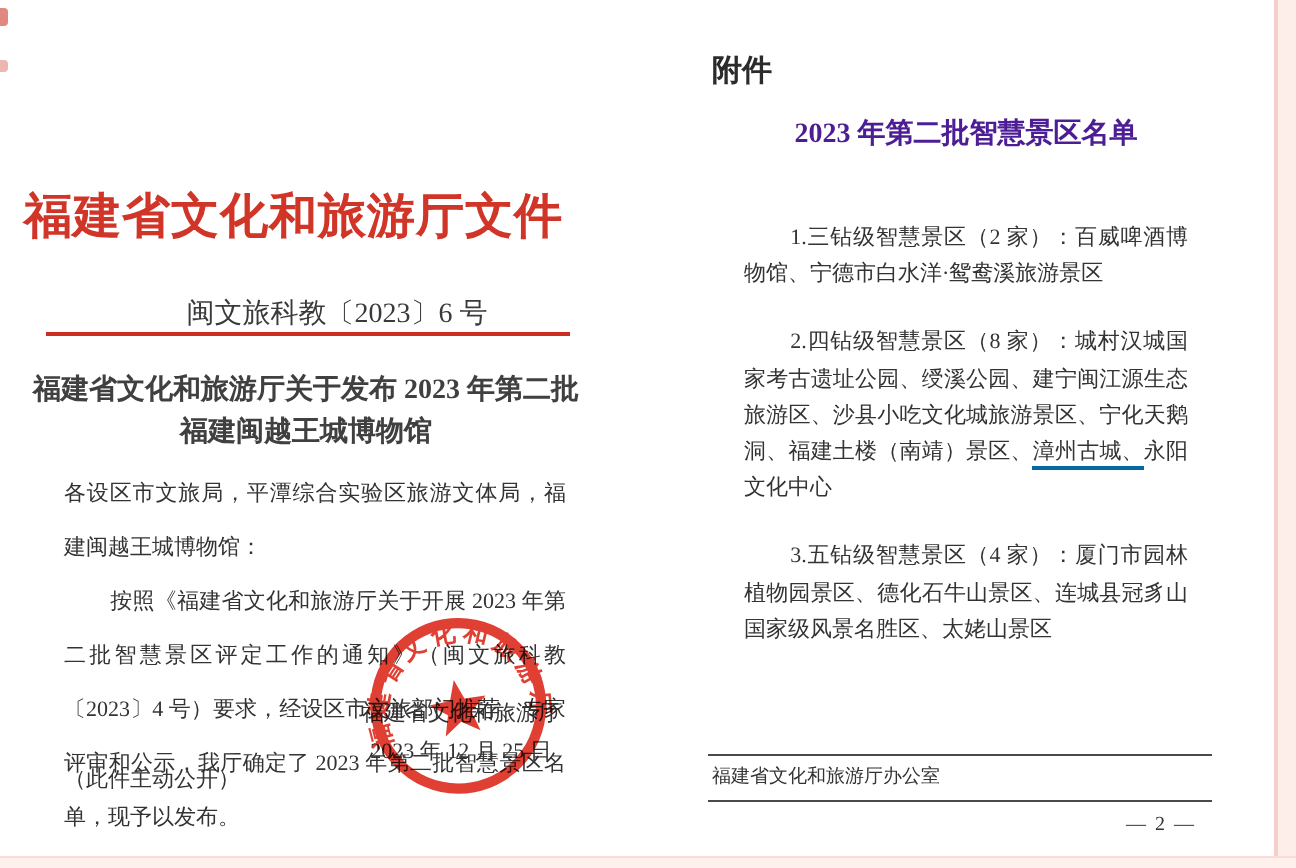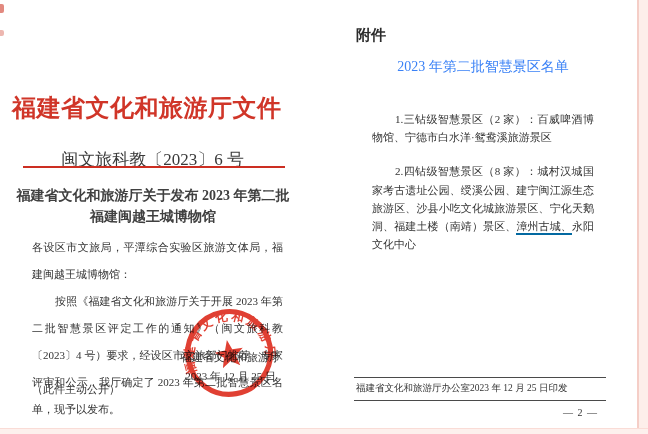--- a/index.html
+++ b/index.html
@@ -13,22 +13,22 @@
   .page1{left:0;width:305px;}
   .page2{left:320px;width:318px;}
 
   
   .letterhead{
     position:absolute;top:92px;left:12px;width:282px;
     font-size:24px;font-weight:bold;color:#d03528;
     text-align:left;white-space:nowrap;letter-spacing:0.5px;
   }
   .doc-number{
-    position:absolute;top:148px;left:0;width:305px;
-    font-size:17px;text-align:center;color:#3a3a3a;
+    position:absolute;top:148px;left:16px;width:305px;
+    font-size:14px;text-align:center;color:#3a3a3a;
   }
   .red-rule{
     position:absolute;top:166px;left:23px;width:262px;height:2px;
     background:#cc2e22;
   }
   .doc-title{
     position:absolute;top:185px;left:10px;width:286px;
     font-size:14px;font-weight:bold;text-align:center;line-height:21px;color:#404040;
   }
   .p1-body{
@@ -52,21 +52,21 @@
     mix-blend-mode:multiply;opacity:0.9;
   }
 
   
   .attach-label{
     position:absolute;top:26px;left:36px;
     font-size:15px;font-weight:bold;color:#2b2b2b;
   }
   .p2-title{
     position:absolute;top:58px;left:16px;width:294px;
-    font-size:14px;font-weight:normal;text-align:center;color:#3b82f6;
+    font-size:14px;font-weight:bold;text-align:center;color:#4c1d95;
   }
   .p2-body{
     position:absolute;top:94px;left:36px;width:254px;
     font-size:11px;line-height:18.2px;
     text-align:justify;text-justify:inter-character;color:#333;
   }
   .p2-body p{margin:16px;}
   .red-underline{
     border-bottom:2px solid #0369a1;padding-bottom:0.5px;
   }
@@ -141,25 +141,25 @@
 
   <div class="page page2">
 
     <div class="attach-label">附件</div>
 
     <div class="p2-title">2023 年第二批智慧景区名单</div>
 
     <div class="p2-body">
       <p class="indent">1.三钻级智慧景区（2 家）：百威啤酒博物馆、宁德市白水洋·鸳鸯溪旅游景区</p>
       <p class="indent"><span>2.四钻级智慧景区（8 家）：城村汉城国家考古遗址公园、绶溪公园、建宁闽江源生态旅游区、沙县小吃文化城旅游景区、宁化天鹅洞、福建土楼（南靖）景区、</span><span class="red-underline">漳州古城、</span><span>永阳文化中心</span></p>
+      <p class="indent">3.五钻级智慧景区（4 家）：厦门市园林植物园景区、德化石牛山景区、连城县冠豸山国家级风景名胜区、太姥山景区</p>
     </div>
 
     <div class="p2-footer">
       <span>福建省文化和旅游厅办公室</span>
-      <span>2023 年 12 月 25 日印发</span>
     </div>
 
     <div class="page-number">— 2 —</div>
   </div>
 
   <div class="edge-right"></div>
   <div class="edge-bottom"></div>
   <div class="edge-mark m1"></div>
   <div class="edge-mark m2"></div>
 

